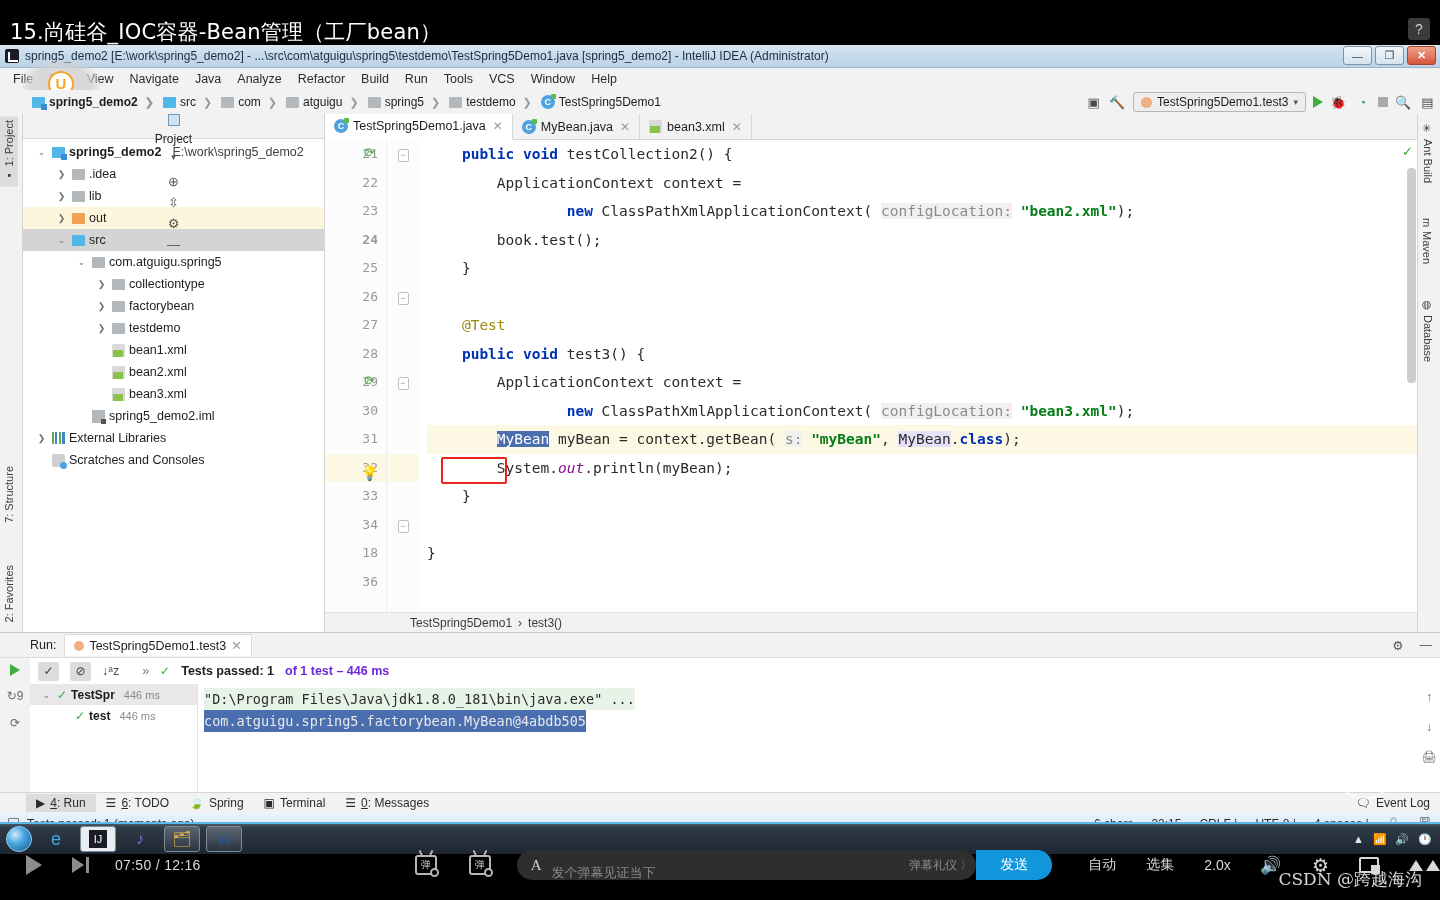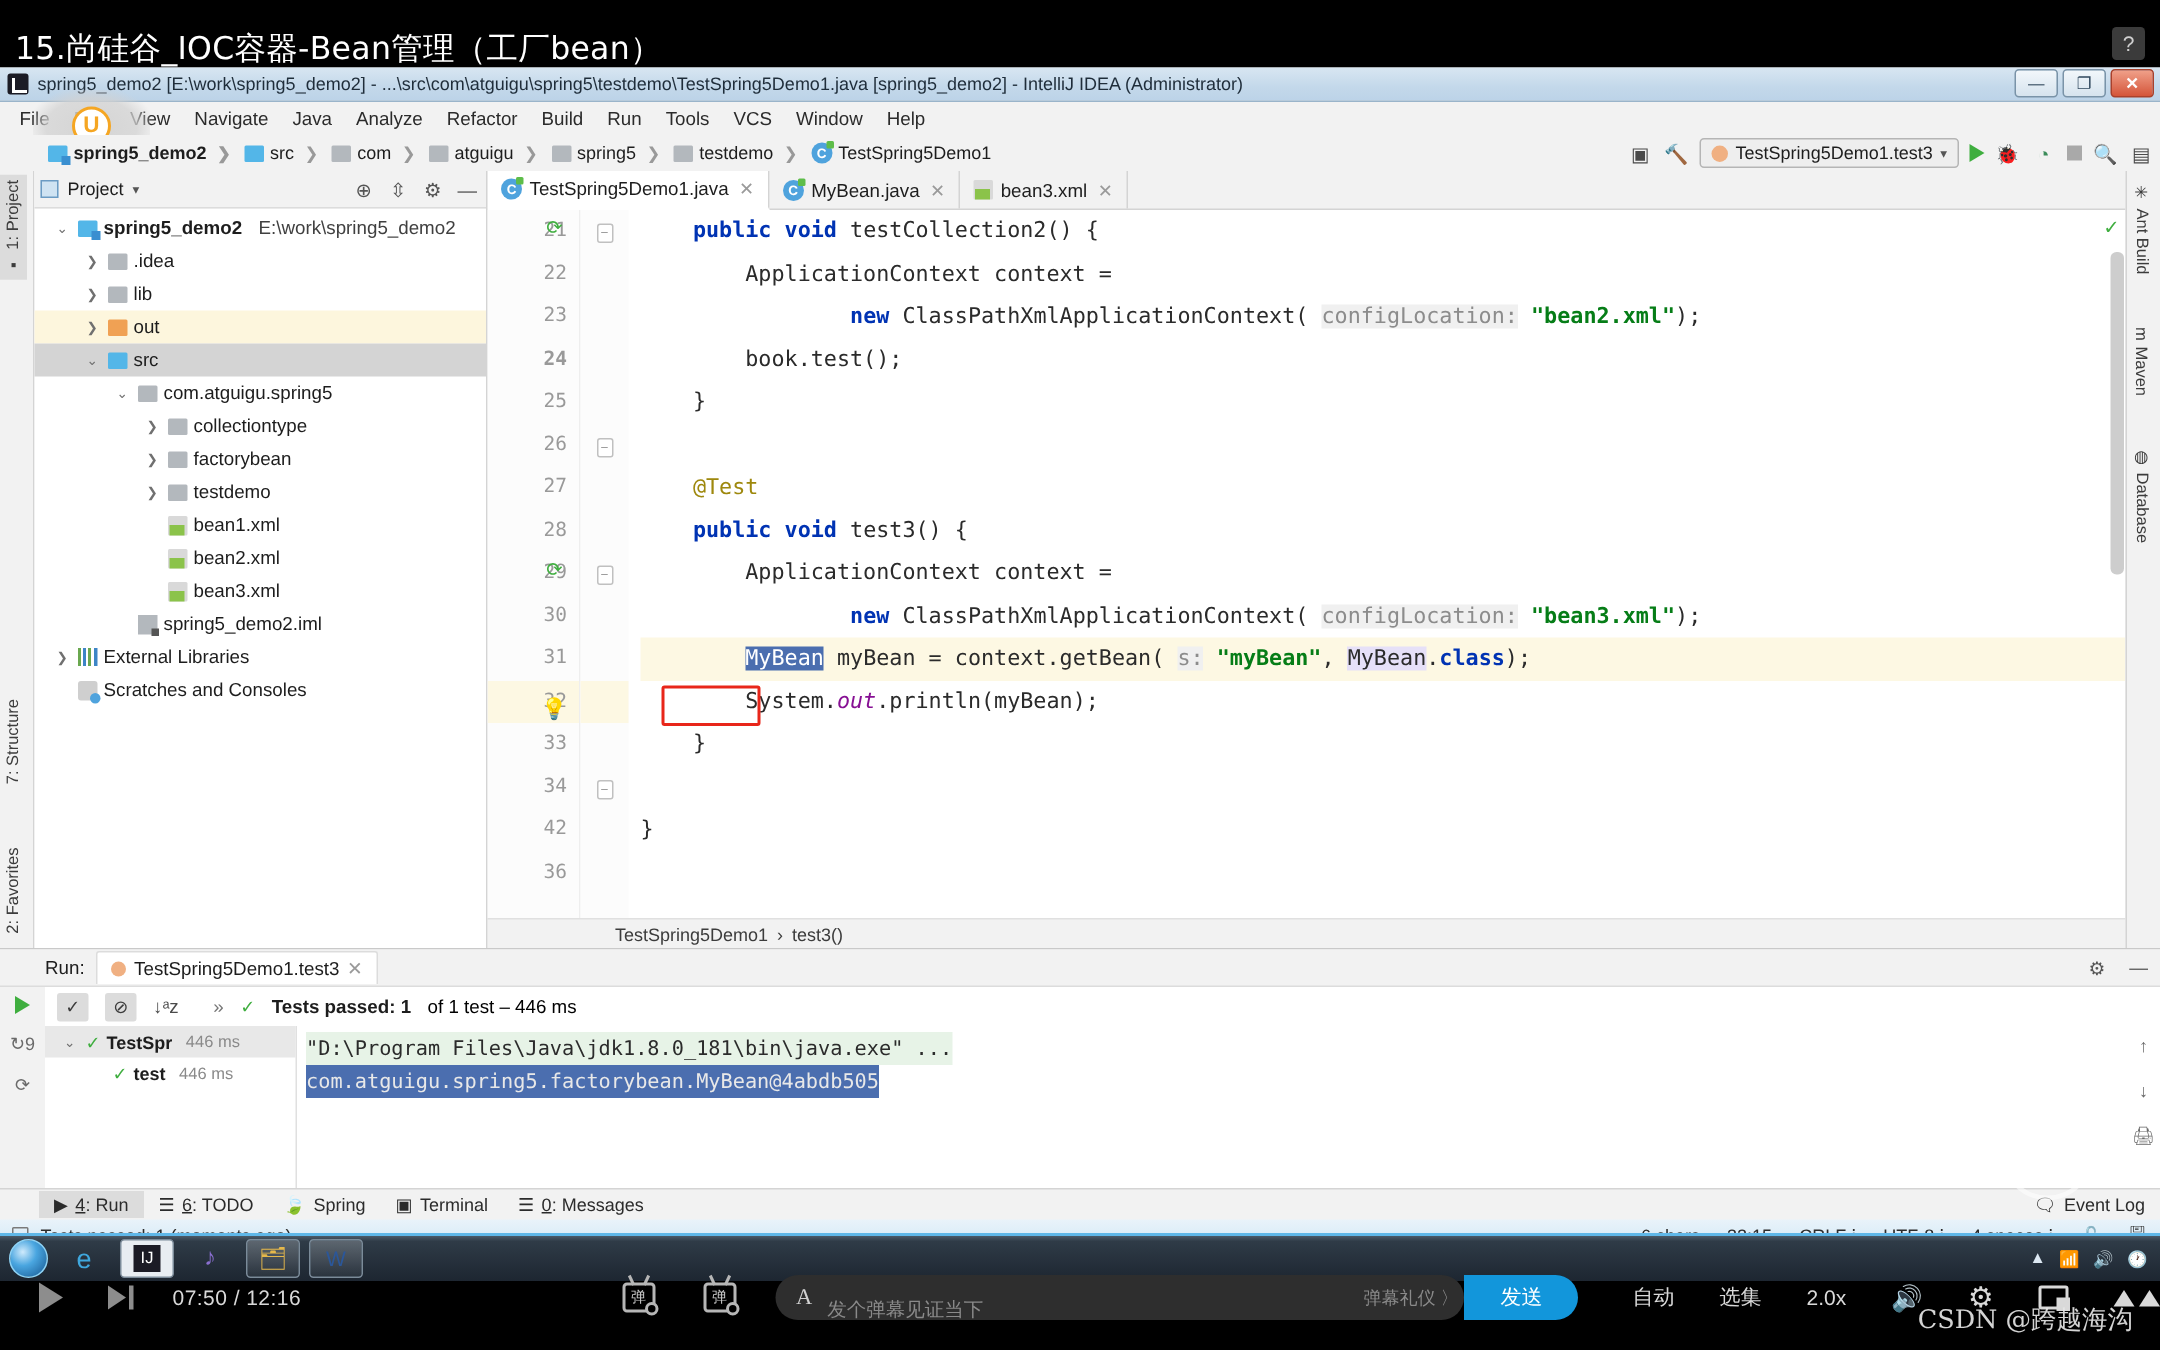--- a/index.html
+++ b/index.html
@@ -118,21 +118,21 @@
   .vtab {
     position: absolute; writing-mode: vertical-rl; font-size: 11px; color: #3c3c3c;
     white-space: nowrap; padding: 4px 3px; display:flex; align-items:center; gap:4px;
   }
   .vtab.sel { background: #dcdcdc; }
   .vtab.flip { transform: rotate(180deg); }
 
   .project-panel { width: 302px; background: #fff; border-right: 1px solid #d4d4d4; flex:none; position:relative;}
   .pp-header {
     height: 25px; display: flex; align-items: center; padding: 0 4px; gap: 6px;
-    background: #f2f2f2; border-bottom: 1px solid #dcdcdc; font-size: 12px;
+    background: #f2f2f2; border-bottom: 1px solid #dcdcdc; font-size: 12px; flex-direction: column;
   }
   .pp-header .sq { width:12px;height:12px;border:1.6px solid #6b9bc3;background:#cfe3f2;flex:none;}
   .pp-header .spacer { flex: 1; }
   .pp-ico { width:17px;height:17px;display:flex;align-items:center;justify-content:center;color:#555;font-size:13px;}
   .tree { padding-top: 2px; font-size: 12.5px; color: #1d1d1d; }
   .trow { height: 22px; display:flex; align-items:center; gap:4px; padding-left: 4px; white-space: nowrap;}
   .trow.hl-out { background: #fdf6dd; }
   .trow.hl-sel { background: #d4d4d4; }
   .arrow { width: 13px; text-align:center; color:#707070; font-size:9px; flex:none;}
   .xml-ico {
@@ -545,21 +545,21 @@
               <div class="ln" style="position: relative;"><span>25</span></div>
               <div class="ln" style="position: relative;"><span>26</span></div>
               <div class="ln" style="position: relative;"><span>27</span></div>
               <div class="ln" style="position: relative;"><span>28</span></div>
               <div class="ln" style="position: relative;"><span>29</span><span class="runarrow" style="position:absolute;left:36px;top:6px;">⟳</span></div>
               <div class="ln" style="position: relative;"><span>30</span></div>
               <div class="ln" style="position: relative;"><span>31</span></div>
               <div class="ln" style="position: relative; background: rgb(253, 248, 227);"><span>32</span><span class="bulbicon" style="position:absolute;left:36px;top:5px;">💡</span></div>
               <div class="ln" style="position: relative;"><span>33</span></div>
               <div class="ln" style="position: relative;"><span>34</span></div>
-              <div class="ln" style="position: relative;"><span>42</span></div>
+              <div class="ln" style="position: relative;"><span>18</span></div>
               <div class="ln" style="position: relative;"><span>36</span></div>
             </div>
           <div class="marker-col" id="markercol">
               <div class="ln" style="text-align: center; padding-right: 0px;"><span class="fold" style="display:inline-block;margin-top:7px;">−</span></div>
               <div class="ln" style="text-align: center; padding-right: 0px;"></div>
               <div class="ln" style="text-align: center; padding-right: 0px;"></div>
               <div class="ln" style="text-align: center; padding-right: 0px;"></div>
               <div class="ln" style="text-align: center; padding-right: 0px;"></div>
               <div class="ln" style="text-align: center; padding-right: 0px;"><span class="fold" style="display:inline-block;margin-top:7px;">−</span></div>
               <div class="ln" style="text-align: center; padding-right: 0px;"></div>
@@ -638,21 +638,21 @@
         </div>
 
         <div class="run-content">
           <div class="run-toolbar">
             <span class="tgl">✓</span>
             <span class="tgl">⊘</span>
             <span style="color:#4a4a4a;">↓ᵃz</span>
             <span style="color:#777;margin-left:12px;">»</span>
             <span class="ok">✓</span>
             <b>Tests passed: 1</b>
-            <span style="color:#000000;">of 1 test – 446 ms</span>
+            <span style="color:#6d28d9;font-weight:bold;">of 1 test – 446 ms</span>
           </div>
 
           <div class="run-split">
             <div class="test-tree" id="test-tree">
                 <div class="ttrow sel">
                   <span style="width:0px;flex:none;"></span>
                   <span class="arrow">⌄</span>
                   <span class="ok">✓</span>
                   <span style="font-weight:bold;">TestSpr</span>
                   <span style="color:#8a8a8a;margin-left:5px;font-size:11px;">446 ms</span>

